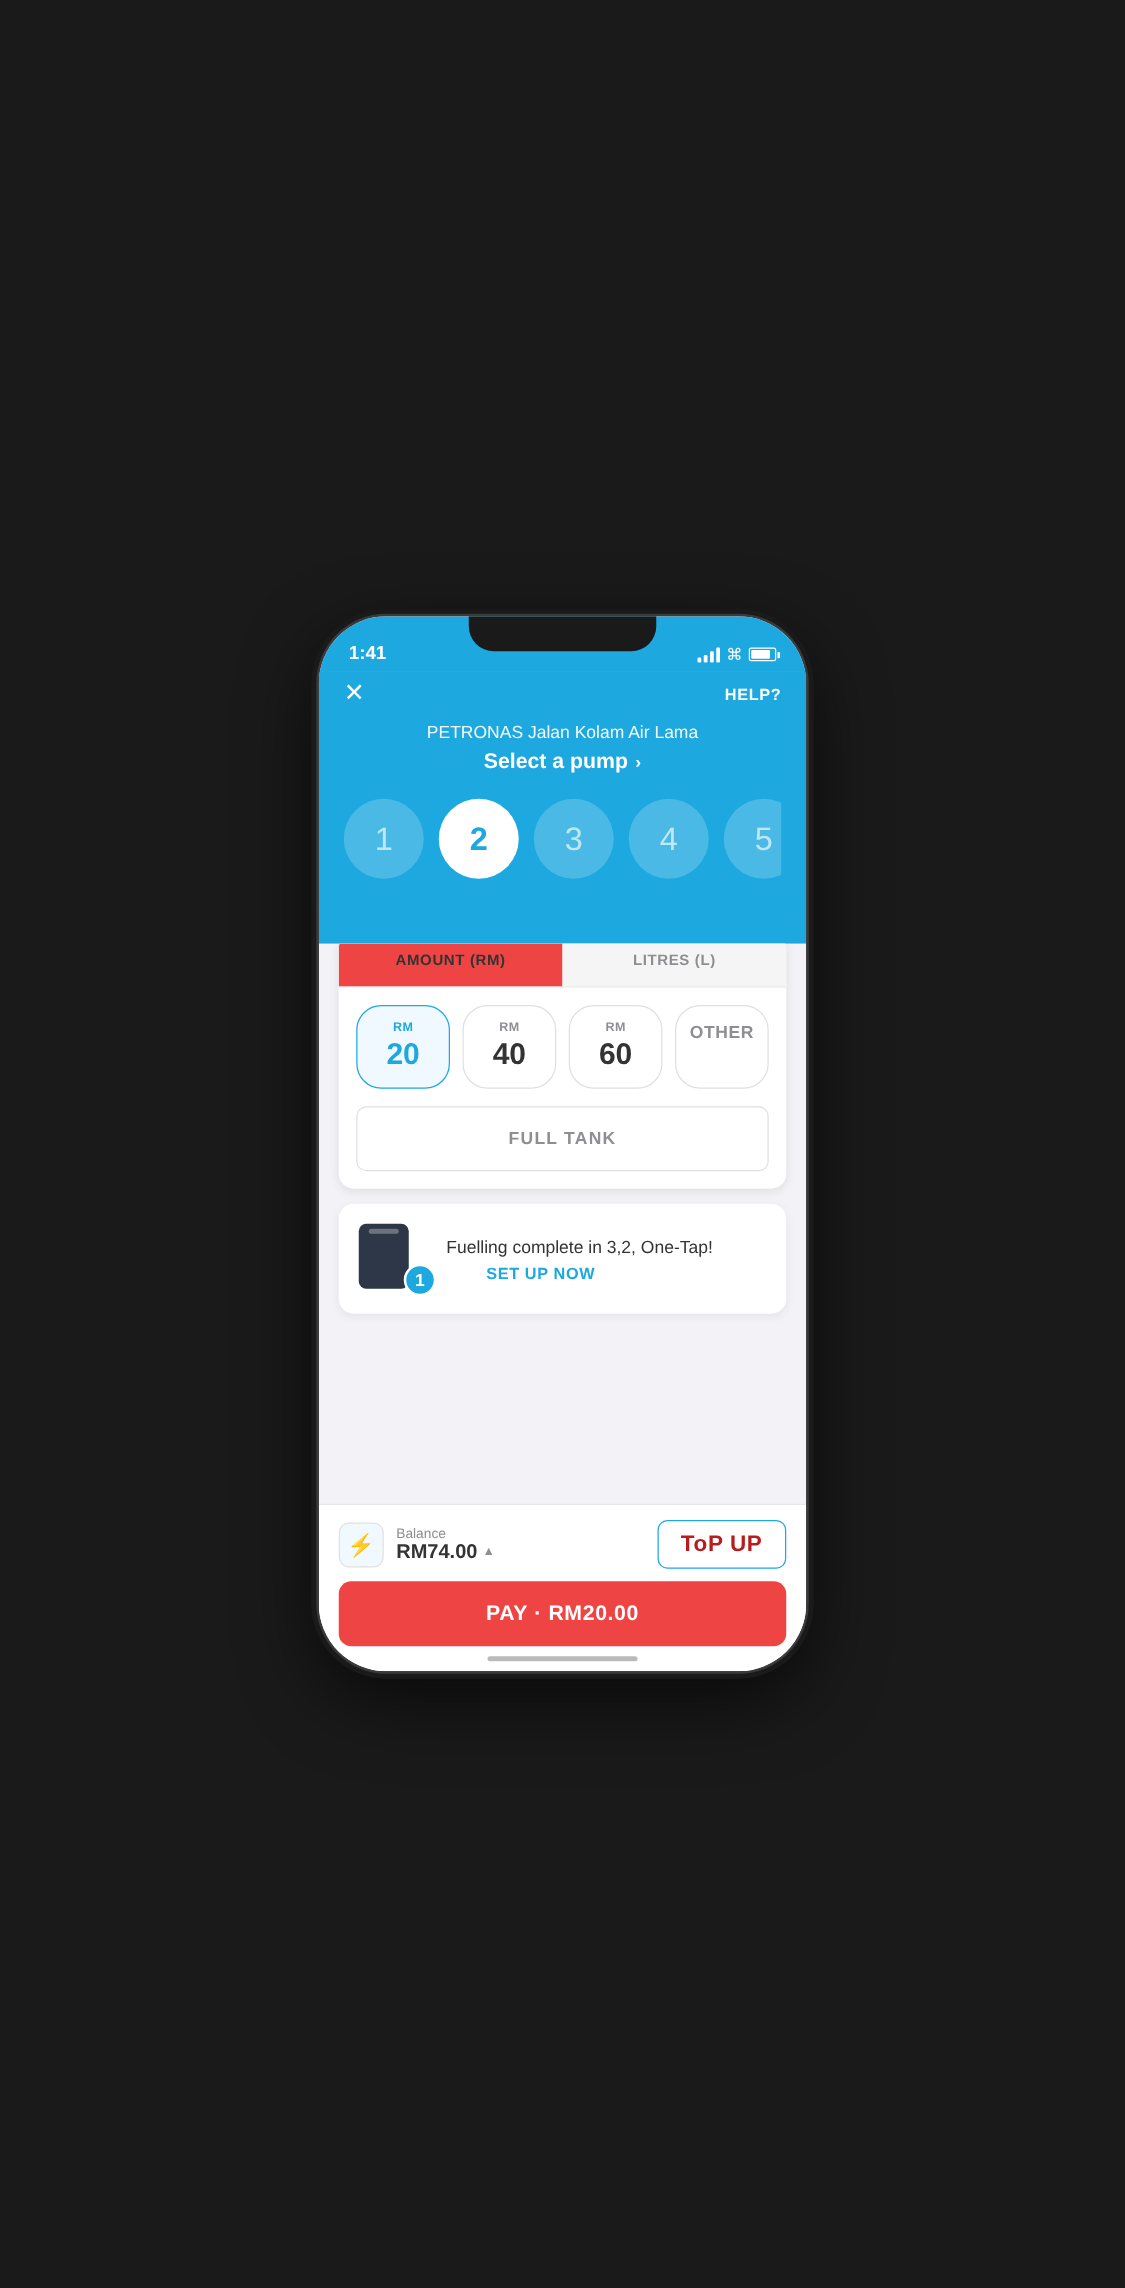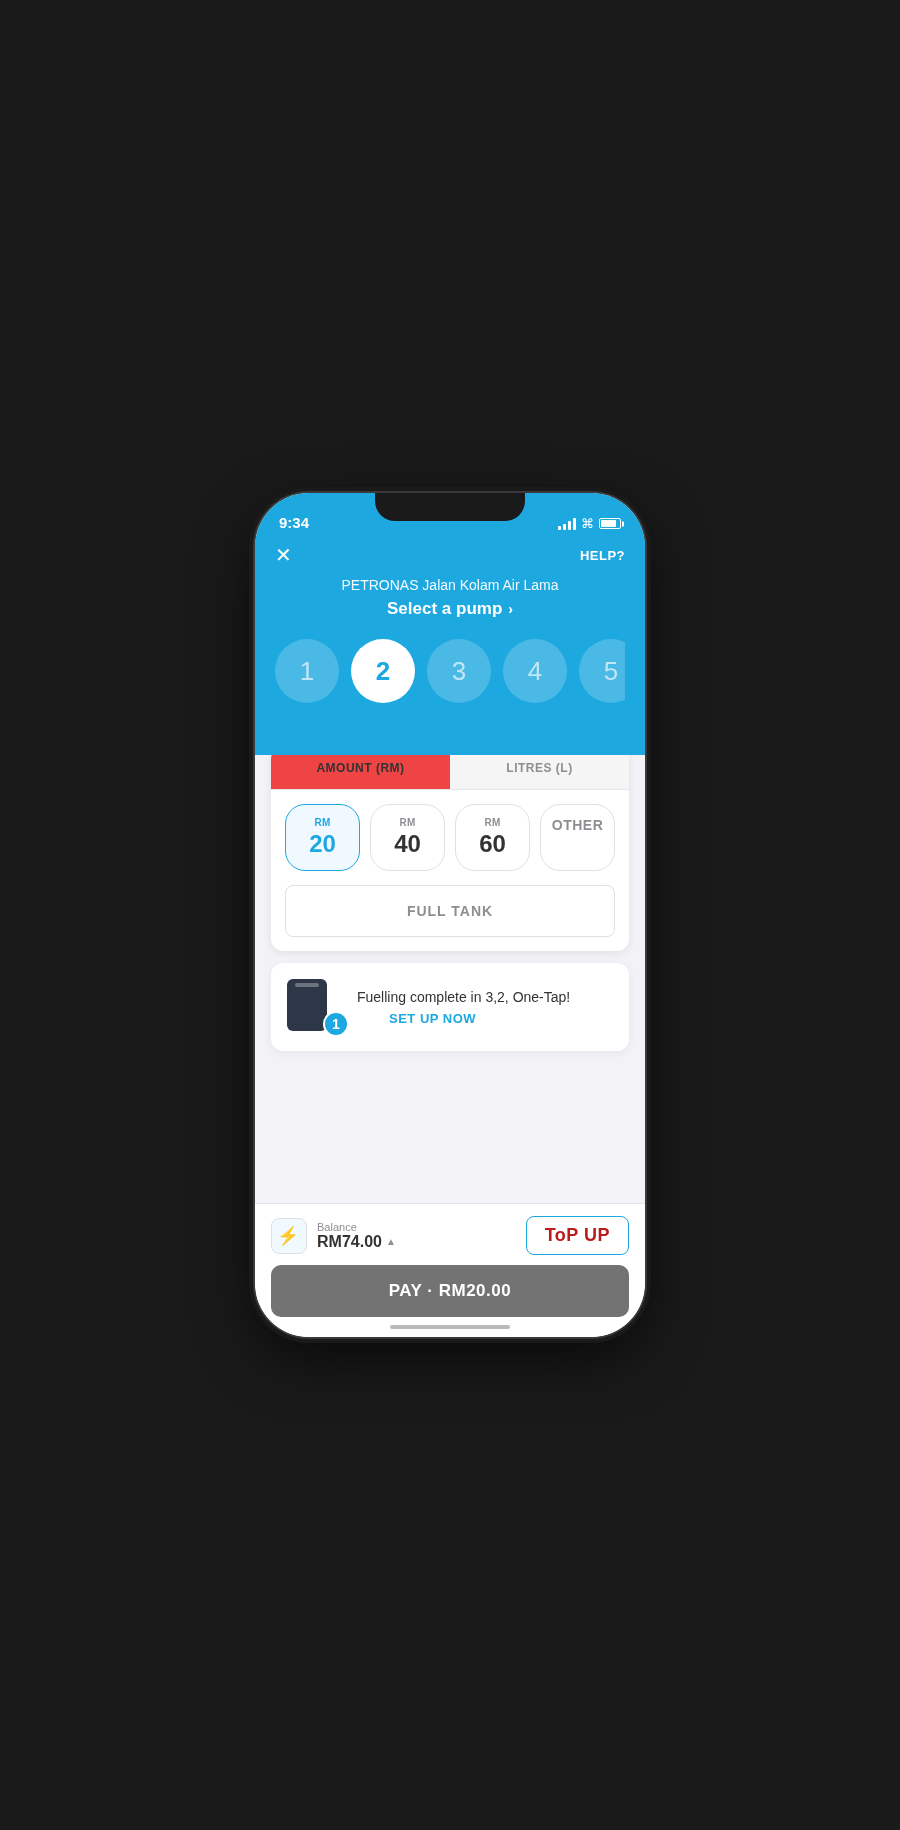--- a/index.html
+++ b/index.html
@@ -465,21 +465,21 @@
       padding: 8px 18px;
       color: #b91c1c;
       font-size: 18px;
       font-weight: 700;
       letter-spacing: 0.5px;
       cursor: pointer;
       background: white;
     }
 
     .pay-btn {
-      background: #737373;
+      background: #ef4444;
       border-radius: 10px;
       padding: 16px;
       text-align: center;
       cursor: pointer;
       margin-bottom: 8px;
     }
 
     .pay-btn-text {
       color: white;
       font-size: 17px;
@@ -506,21 +506,21 @@
     }
   </style>
 </head>
 <body>
 
 <div class="phone-frame">
   <div class="notch"></div>
   <div class="phone-screen">
 
     <div class="status-bar">
-      <span class="status-time">9:34</span>
+      <span class="status-time">1:41</span>
       <div class="status-icons">
         <div class="signal-bars">
           <span></span>
             <span></span>
             <span></span>
             <span></span>
         </div>
         <span class="wifi-icon">⌘</span>
         <div class="battery">
           <div class="battery-fill"></div>

